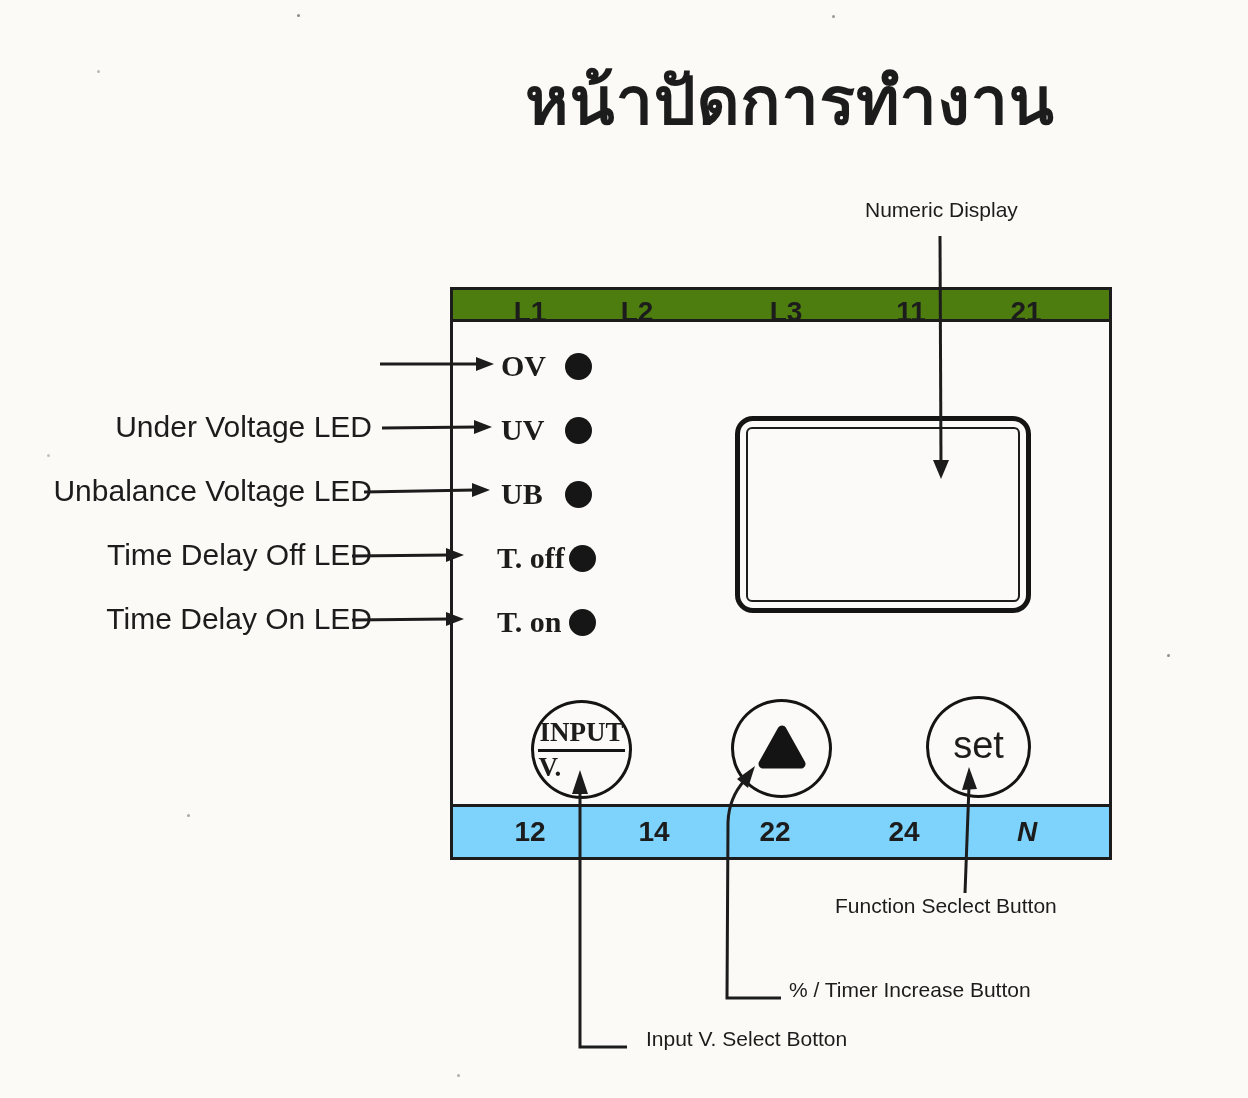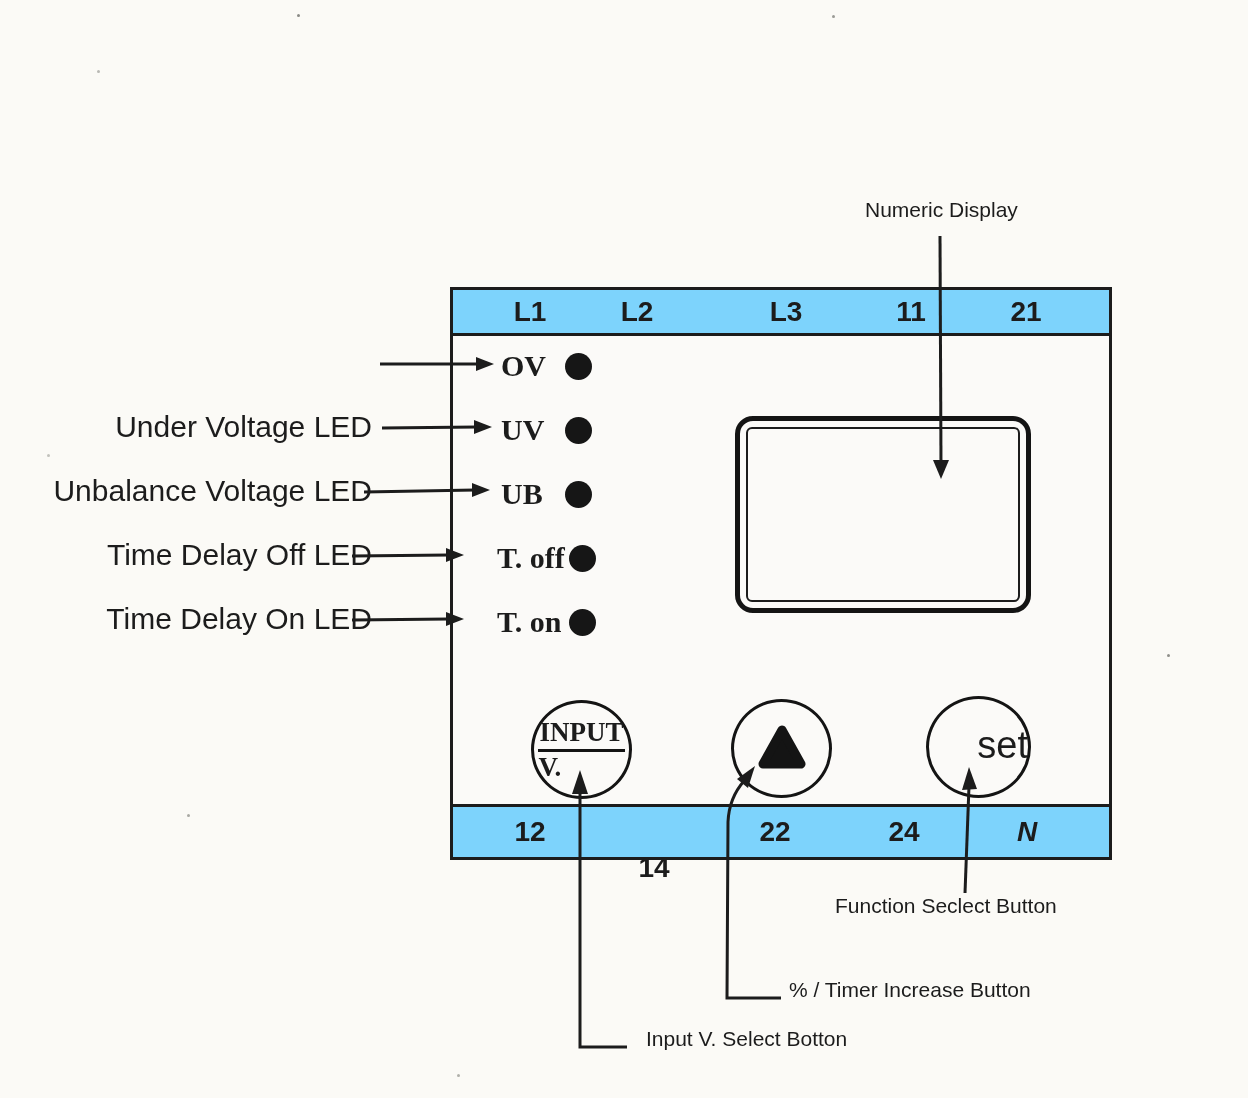--- a/index.html
+++ b/index.html
@@ -26,34 +26,34 @@
 
   .led-callout{position:absolute; right:876px; font-size:30px; white-space:nowrap; line-height:38px; text-align:right;}
   .ledlbl-0{top:345px;} .ledlbl-1{top:408px;} .ledlbl-2{top:472px;} .ledlbl-3{top:536px;} .ledlbl-4{top:600px;}
 
   
   .panel{
     position:absolute; left:450px; top:287px; width:662px; height:573px;
     border:3px solid #1c1c1c; background:#fbfaf8; box-sizing:border-box;
   }
   .strip-top{
-    position:absolute; left:0; top:0; width:100%; height:46px;
-    border-bottom:3px solid #1c1c1c; box-sizing:border-box; background:#7dd3fc;
+    position:absolute; left:0; top:0; width:100%; height:32px;
+    border-bottom:3px solid #1c1c1c; box-sizing:border-box; background:#4d7c0f;
   }
   .strip-bottom{
     position:absolute; left:0; bottom:0; width:100%; height:53px;
     border-top:3px solid #1c1c1c; box-sizing:border-box; background:#7dd3fc;
   }
   .term{
     position:absolute; top:0; transform:translateX(-50%);
     font-size:28px; font-weight:700; line-height:44px;
   }
   .strip-bottom .term{line-height:50px;}
   .t-0{left:77px;} .t-1{left:184px;} .t-2{left:333px;} .t-3{left:458px;} .t-4{left:573px;}
-  .b-0{left:77px;} .b-1{left:201px;margin-top:36px;} .b-2{left:322px;} .b-3{left:451px;} .b-4{left:574px; font-style:italic;}
+  .b-0{left:77px;} .b-1{left:201px;} .b-2{left:322px;} .b-3{left:451px;} .b-4{left:574px; font-style:italic;}
 
   .led-row{position:absolute; left:0; height:34px;}
   .ledrow-0{top:59px;} .ledrow-1{top:123px;} .ledrow-2{top:187px;} .ledrow-3{top:251px;} .ledrow-4{top:315px;}
   .led-code{
     position:absolute; left:48px; top:0; width:90px; font-family:"Liberation Serif", serif;
     font-weight:700; font-size:30px; line-height:34px; white-space:nowrap;
   }
   .ledrow-3 .led-code, .ledrow-4 .led-code{left:26px;margin-left:18px;}
   .led-dot{
     position:absolute; left:112px; top:4px; width:27px; height:27px;
@@ -70,34 +70,35 @@
     border:2.5px solid #1c1c1c; border-radius:6px;
   }
 
   .btn{
     position:absolute; border:3.5px solid #141414; border-radius:50%;
     box-sizing:border-box; background:#fbfaf8;
     display:flex; align-items:center; justify-content:center; flex-direction:column;
   }
   .btn-input{left:78px; top:410px; width:101px; height:99px;}
   .btn-up{left:278px; top:409px; width:101px; height:99px;}
-  .btn-set{left:473px; top:406px; width:105px; height:102px;align-items:flex-end;}
+  .btn-set{left:473px; top:406px; width:105px; height:102px;}
   .input-frac{font-family:"Liberation Serif", serif; font-weight:700; text-align:left; line-height:1;}
   .input-top{font-size:27px; letter-spacing:0px; border-bottom:3px solid #141414; padding:0 1px 3px 1px;}
   .input-bottom{font-size:27px; padding-top:2px;}
   .set-text{font-size:38px; line-height:1; padding-bottom:4px;}
 
   .overlay{position:absolute; left:0; top:0; pointer-events:none;}
 </style>
 </head>
 <body>
 
 <div class="page">
   <div class="specks"></div>
 
+  <div class="title">หน้าปัดการทำงาน</div>
 
   <div class="callout-label lbl-numeric">Numeric Display</div>
   <div class="callout-label lbl-function">Function Seclect Button</div>
   <div class="callout-label lbl-timer">% / Timer Increase Button</div>
   <div class="callout-label lbl-input">Input V. Select Botton</div>
 
   <div class="led-callout ledlbl-1">Under Voltage LED</div>
   <div class="led-callout ledlbl-2">Unbalance Voltage LED</div>
   <div class="led-callout ledlbl-3">Time Delay Off LED</div>
   <div class="led-callout ledlbl-4">Time Delay On LED</div>

